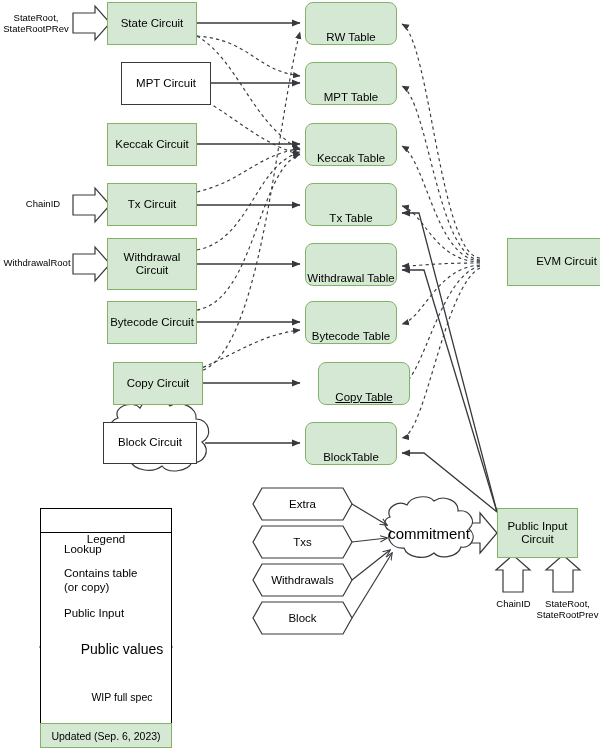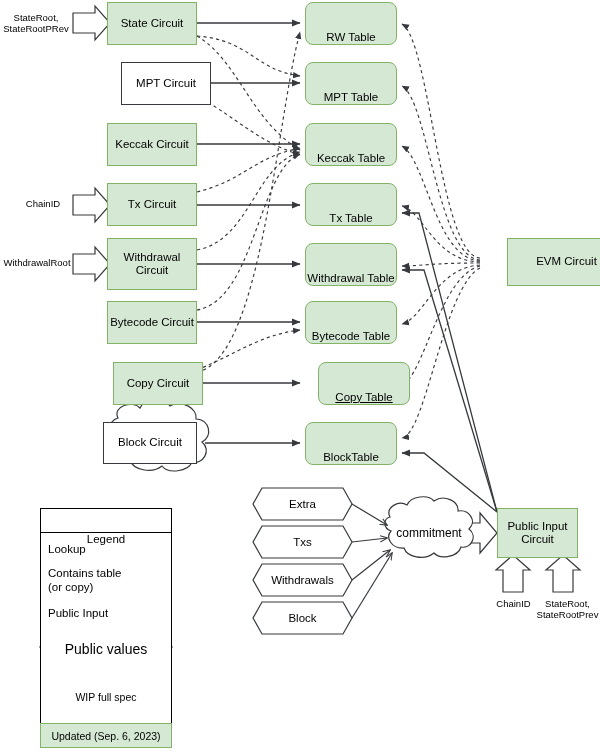--- a/index.html
+++ b/index.html
@@ -15,25 +15,25 @@
   .plain{background:#ffffff;border:1px solid #36393d;}
   .table-node{background:#d5e8d4;border:1px solid #82b366;border-radius:8px;align-items:flex-end;}
   .pin-label{position:absolute;z-index:3;font-size:9.5px;line-height:1.2;
              text-align:center;color:#000;}
   .hexlabel{position:absolute;z-index:3;font-size:11.5px;display:flex;
             align-items:center;justify-content:center;}
   .legend-box{position:absolute;z-index:2;background:#fff;border:1px solid #000;
               box-sizing:border-box;}
   .legend-title{position:absolute;z-index:3;width:100%;text-align:center;
                 font-size:11.5px;}
-  .legend-text{position:absolute;z-index:3;font-size:11.5px;line-height:1.25;}
+  .legend-text{position:absolute;z-index:3;font-size:11.5px;line-height:1.25;margin-left:16px;}
   .legend-foot{position:absolute;z-index:3;background:#d5e8d4;border:1px solid #82b366;
                box-sizing:border-box;display:flex;align-items:center;
                justify-content:center;font-size:10.5px;}
-  .cloudtext{position:absolute;z-index:3;font-size:12px;display:flex;
+  .cloudtext{position:absolute;z-index:3;font-size:15px;display:flex;
              align-items:center;justify-content:center;width:100%;height:100%;}
 </style>
 </head>
 <body>
 
 <div id="stage">
 
   <svg class="layer" id="edges" viewBox="0 0 600 753">
     <defs>
       <marker id="ah" markerWidth="9" markerHeight="9" refX="8" refY="4.5" orient="auto" markerUnits="userSpaceOnUse">

